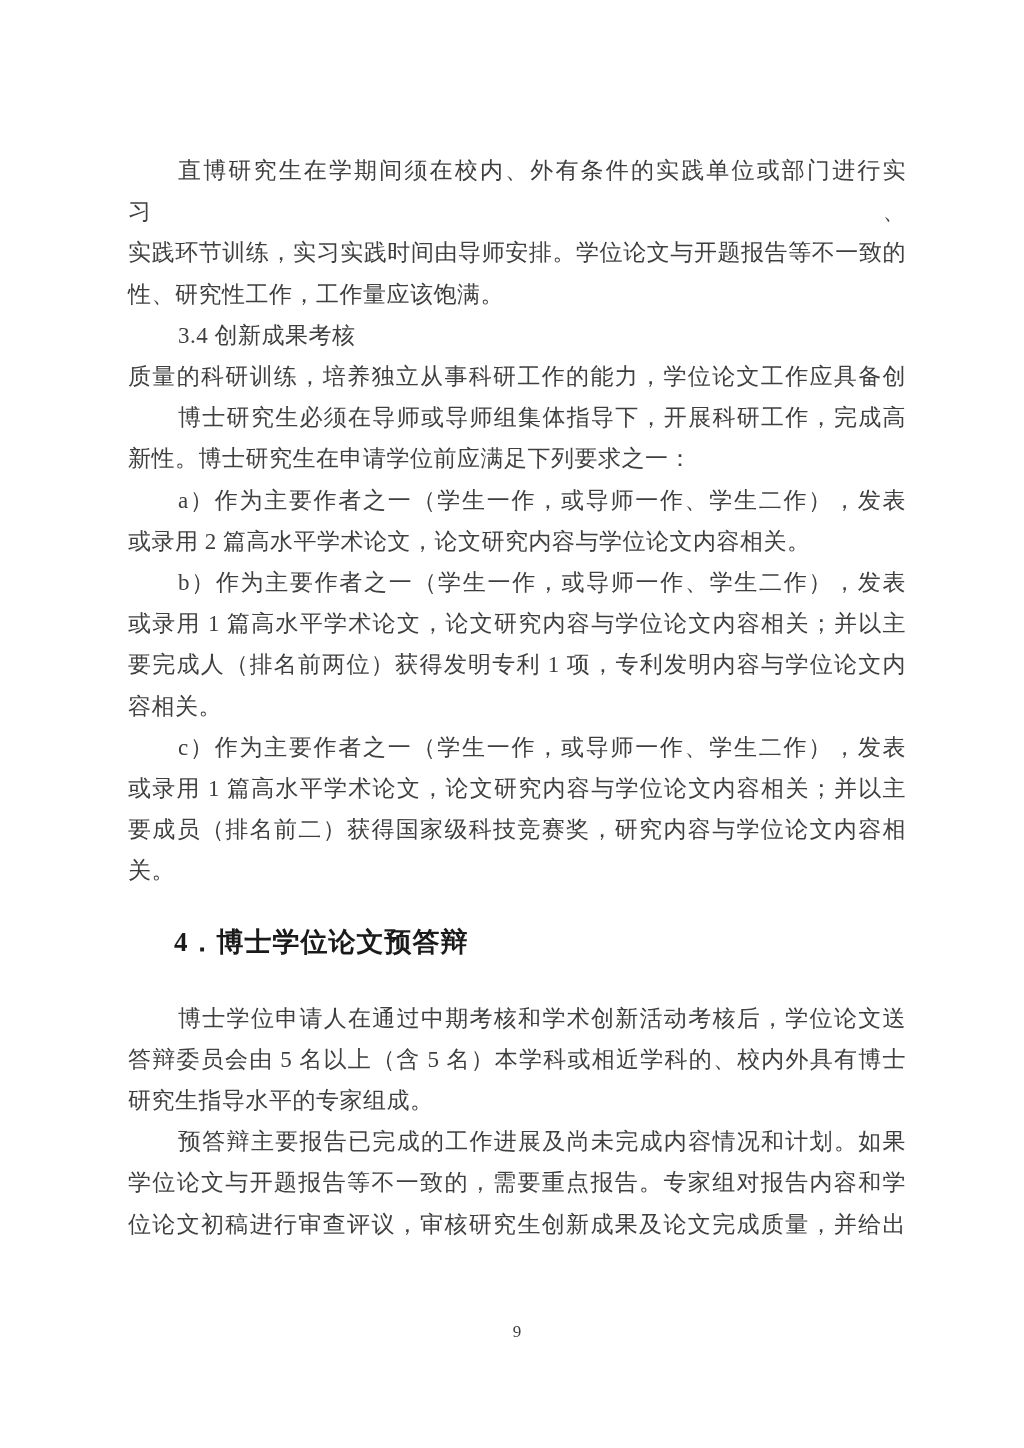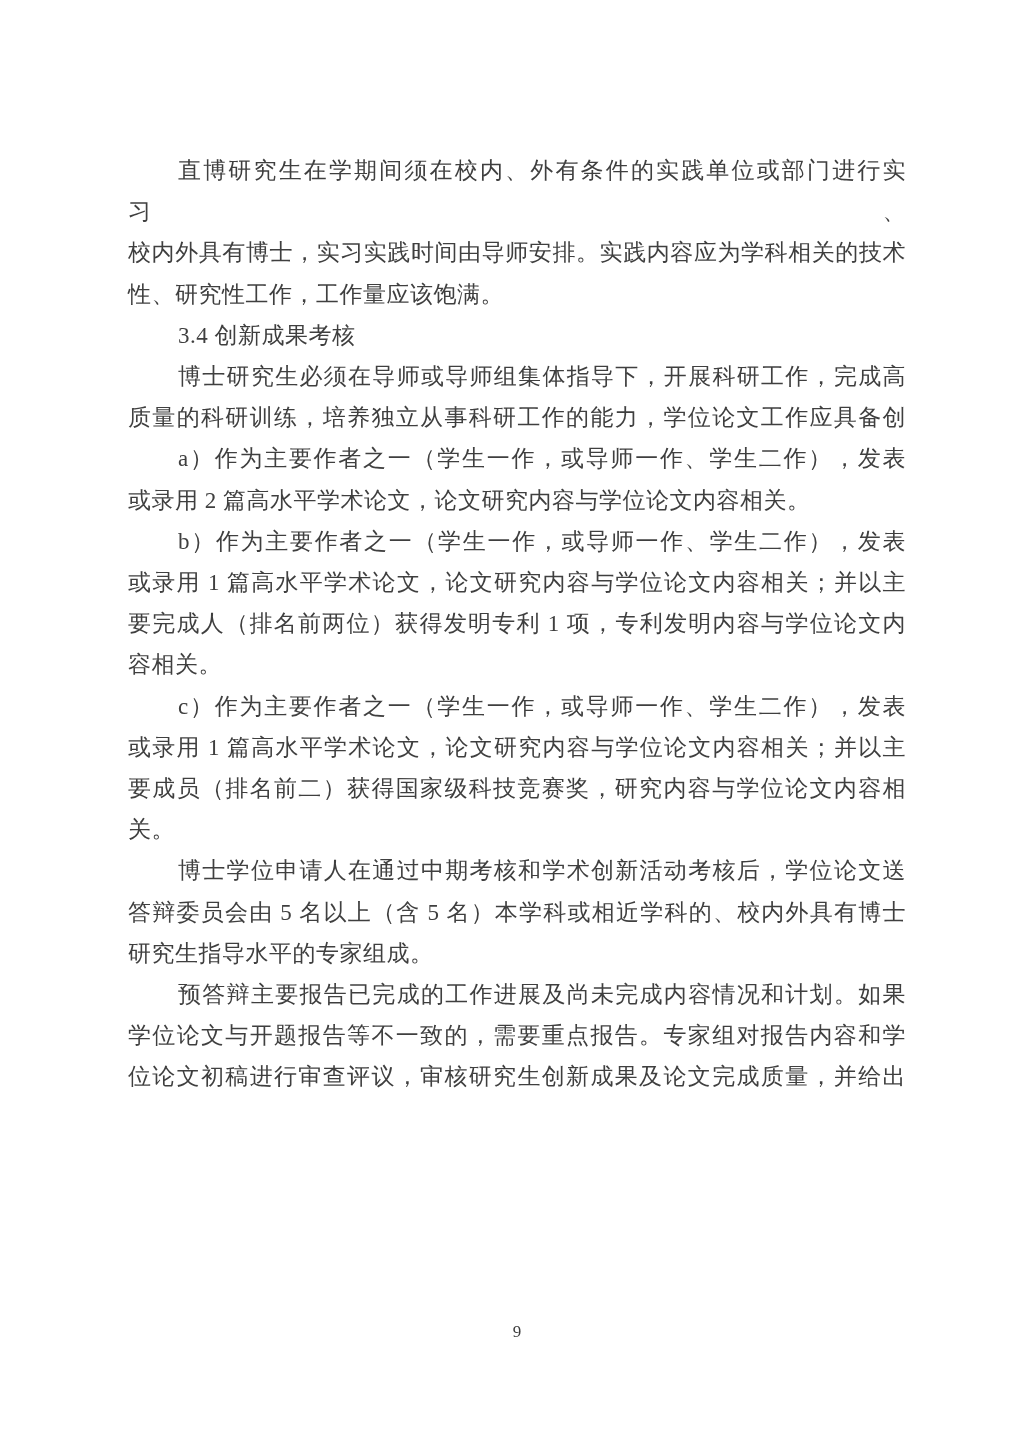--- a/index.html
+++ b/index.html
@@ -57,48 +57,50 @@
     color: var(--body-color, #3f3f3f);
   }
 </style>
 </head>
 <body>
 
 <div class="page">
   <main class="content">
       <div class="para">
         <div class="line indent just">直博研究生在学期间须在校内、外有条件的实践单位或部门进行实习、</div>
-        <div class="line just">校内外具有博士，实习实践时间由导师安排。实践内容应为学科相关的技术</div>
+        <div class="line just">实践环节训练，实习实践时间由导师安排。学位论文与开题报告等不一致的</div>
         <div class="line">性、研究性工作，工作量应该饱满。</div>
       </div>
       <div class="para">
         <div class="line indent">3.4 创新成果考核</div>
       </div>
       <div class="para">
+        <div class="line just">质量的科研训练，培养独立从事科研工作的能力，学位论文工作应具备创</div>
         <div class="line indent just">博士研究生必须在导师或导师组集体指导下，开展科研工作，完成高</div>
-        <div class="line just">质量的科研训练，培养独立从事科研工作的能力，学位论文工作应具备创</div>
+        <div class="line">新性。博士研究生在申请学位前应满足下列要求之一：</div>
       </div>
       <div class="para">
         <div class="line indent just">a）作为主要作者之一（学生一作，或导师一作、学生二作），发表</div>
         <div class="line">或录用 2 篇高水平学术论文，论文研究内容与学位论文内容相关。</div>
       </div>
       <div class="para">
         <div class="line indent just">b）作为主要作者之一（学生一作，或导师一作、学生二作），发表</div>
         <div class="line just">或录用 1 篇高水平学术论文，论文研究内容与学位论文内容相关；并以主</div>
         <div class="line just">要完成人（排名前两位）获得发明专利 1 项，专利发明内容与学位论文内</div>
         <div class="line">容相关。</div>
       </div>
       <div class="para">
         <div class="line indent just">c）作为主要作者之一（学生一作，或导师一作、学生二作），发表</div>
         <div class="line just">或录用 1 篇高水平学术论文，论文研究内容与学位论文内容相关；并以主</div>
         <div class="line just">要成员（排名前二）获得国家级科技竞赛奖，研究内容与学位论文内容相</div>
         <div class="line">关。</div>
       </div>
       <div class="para">
       </div>
+      <h2 class="heading">4．博士学位论文预答辩</h2>
       <div class="para">
         <div class="line indent just">博士学位申请人在通过中期考核和学术创新活动考核后，学位论文送</div>
         <div class="line just">答辩委员会由 5 名以上（含 5 名）本学科或相近学科的、校内外具有博士</div>
         <div class="line">研究生指导水平的专家组成。</div>
       </div>
       <div class="para">
         <div class="line indent just">预答辩主要报告已完成的工作进展及尚未完成内容情况和计划。如果</div>
         <div class="line just">学位论文与开题报告等不一致的，需要重点报告。专家组对报告内容和学</div>
         <div class="line just">位论文初稿进行审查评议，审核研究生创新成果及论文完成质量，并给出</div>
       </div>

